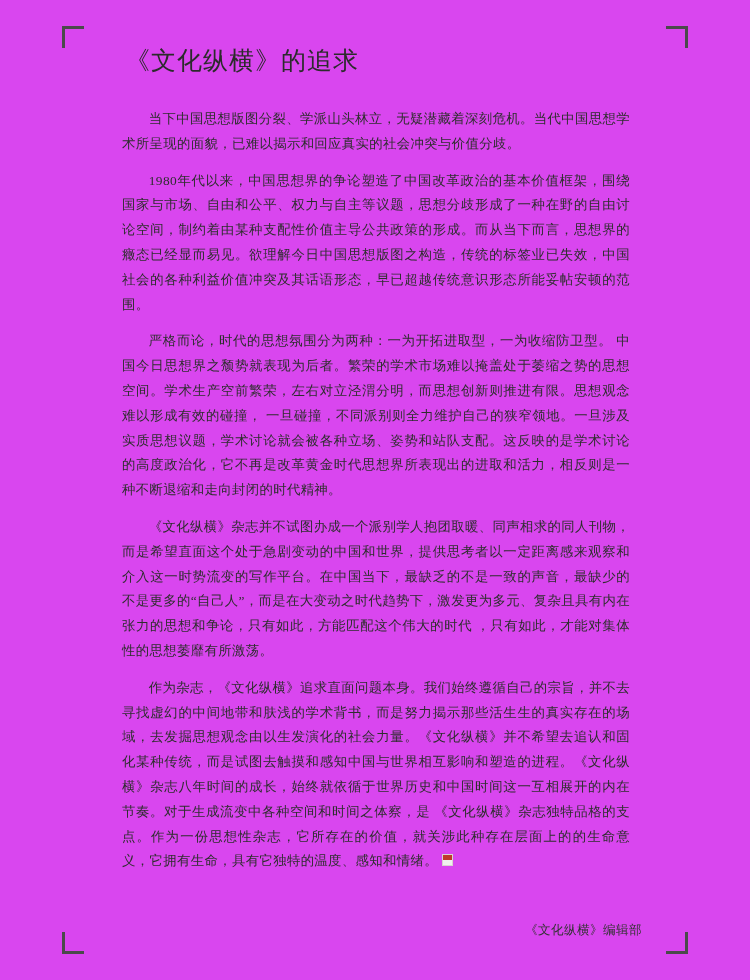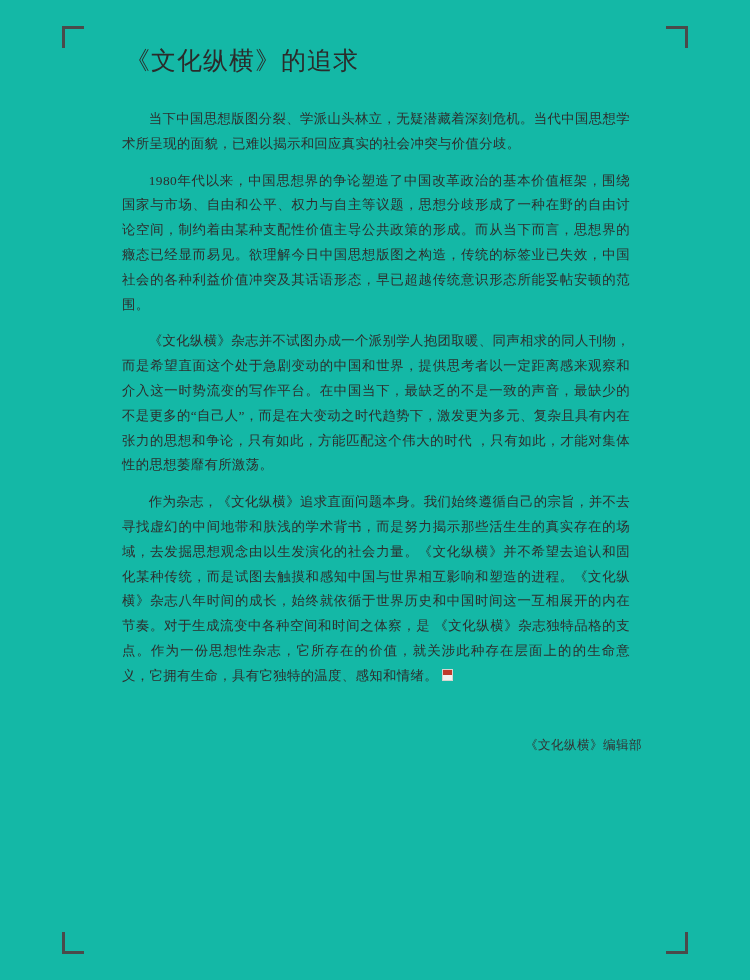--- a/index.html
+++ b/index.html
@@ -4,21 +4,21 @@
 <style>
   html, body {
     margin: 0;
     padding: 0;
     background: #ffffff;
   }
   .page {
     position: relative;
     width: 750px;
     height: 980px;
-    background: #14b8a6;
+    background: #d946ef;
     overflow: hidden;
     font-family: "Liberation Serif", "DejaVu Serif", serif;
   }
 
   
   .crop {
     position: absolute;
     width: 22px;
     height: 22px;
   }
@@ -104,20 +104,21 @@
   <div class="crop crop-tr"></div>
   <div class="crop crop-bl"></div>
   <div class="crop crop-br"></div>
 
   <div class="content">
 
     <h1 class="doc-title">《文化纵横》的追求</h1>
 
     <p class="para">当下中国思想版图分裂、学派山头林立，无疑潜藏着深刻危机。当代中国思想学术所呈现的面貌，已难以揭示和回应真实的社会冲突与价值分歧。</p>
     <p class="para">1980年代以来，中国思想界的争论塑造了中国改革政治的基本价值框架，围绕国家与市场、自由和公平、权力与自主等议题，思想分歧形成了一种在野的自由讨论空间，制约着由某种支配性价值主导公共政策的形成。而从当下而言，思想界的癥态已经显而易见。欲理解今日中国思想版图之构造，传统的标签业已失效，中国社会的各种利益价值冲突及其话语形态，早已超越传统意识形态所能妥帖安顿的范围。</p>
+    <p class="para">严格而论，时代的思想氛围分为两种：一为开拓进取型，一为收缩防卫型。 中国今日思想界之颓势就表现为后者。繁荣的学术市场难以掩盖处于萎缩之势的思想空间。学术生产空前繁荣，左右对立泾渭分明，而思想创新则推进有限。思想观念难以形成有效的碰撞， 一旦碰撞，不同派别则全力维护自己的狭窄领地。一旦涉及实质思想议题，学术讨论就会被各种立场、姿势和站队支配。这反映的是学术讨论的高度政治化，它不再是改革黄金时代思想界所表现出的进取和活力，相反则是一种不断退缩和走向封闭的时代精神。</p>
     <p class="para">《文化纵横》杂志并不试图办成一个派别学人抱团取暖、同声相求的同人刊物，而是希望直面这个处于急剧变动的中国和世界，提供思考者以一定距离感来观察和介入这一时势流变的写作平台。在中国当下，最缺乏的不是一致的声音，最缺少的不是更多的“自己人”，而是在大变动之时代趋势下，激发更为多元、复杂且具有内在张力的思想和争论，只有如此，方能匹配这个伟大的时代 ，只有如此，才能对集体性的思想萎靡有所激荡。</p>
     <p class="para"><span>作为杂志，《文化纵横》追求直面问题本身。我们始终遵循自己的宗旨，并不去寻找虚幻的中间地带和肤浅的学术背书，而是努力揭示那些活生生的真实存在的场域，去发掘思想观念由以生发演化的社会力量。《文化纵横》并不希望去追认和固化某种传统，而是试图去触摸和感知中国与世界相互影响和塑造的进程。《文化纵横》杂志八年时间的成长，始终就依循于世界历史和中国时间这一互相展开的内在节奏。对于生成流变中各种空间和时间之体察，是 《文化纵横》杂志独特品格的支点。作为一份思想性杂志，它所存在的价值，就关涉此种存在层面上的的生命意义，它拥有生命，具有它独特的温度、感知和情绪。</span><span class="endmark"></span></p>
 
     <div class="signature">
       <div>《文化纵横》编辑部</div>
 
     </div>
 
   </div>
 </div>

